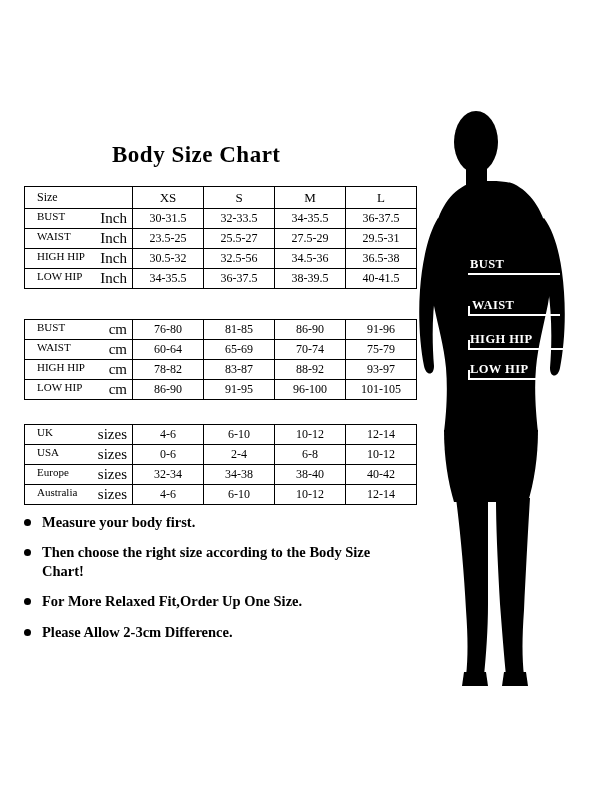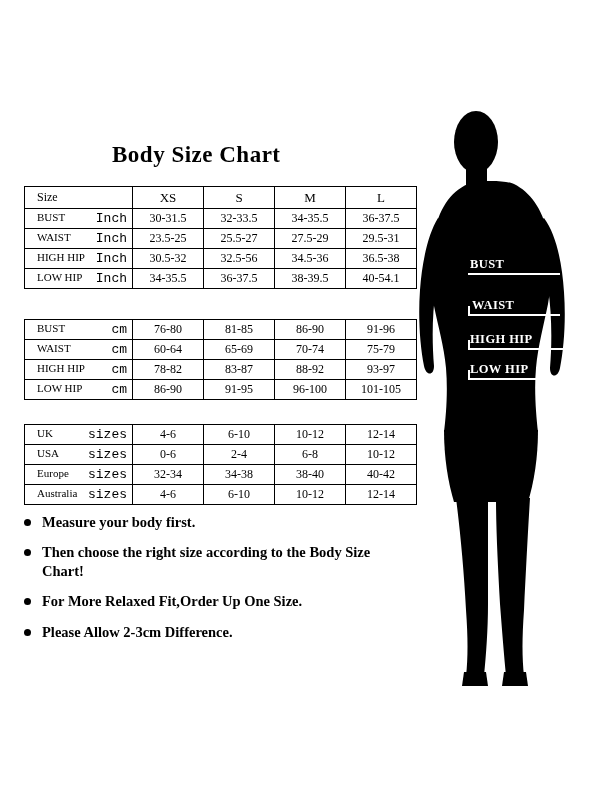--- a/index.html
+++ b/index.html
@@ -55,22 +55,21 @@
     text-align: left;
     padding-left: 12px;
     font-size: 11px;
   }
   .tbl td.lbl .rowname {
     display: inline-block;
   }
   .tbl td.lbl .unit {
     float: right;
     padding-right: 5px;
-    font-size: 13px;
-    font-family: Liberation Mono, monospace;
+    font-size: 15px;
   }
   .hdr td {
     font-size: 13px;
     font-weight: normal;
     height: 21px;
   }
   .hdr td.lbl {
     font-size: 12px;
   }
   #table1 { left: 24px; top: 186px; width: 392px; }
@@ -199,21 +198,21 @@
         <td>30.5-32</td>
         <td>32.5-56</td>
         <td>34.5-36</td>
         <td>36.5-38</td>
       </tr>
       <tr>
         <td class="lbl"><span class="rowname">LOW HIP</span><span class="unit">Inch</span></td>
         <td>34-35.5</td>
         <td>36-37.5</td>
         <td>38-39.5</td>
-        <td>40-54.1</td>
+        <td>40-41.5</td>
       </tr>
     </tbody>
   </table>
 
   <table class="tbl" id="table2">
     <colgroup>
         <col class="c0">
         <col class="c1">
         <col class="c2">
         <col class="c3">

